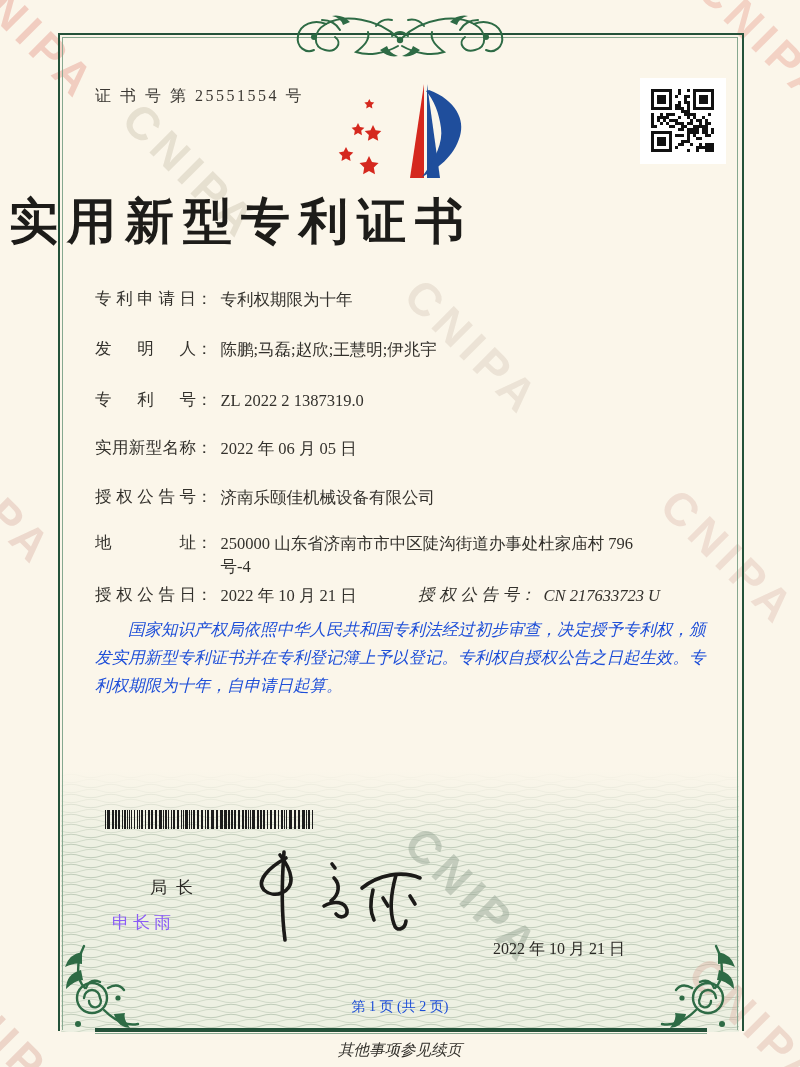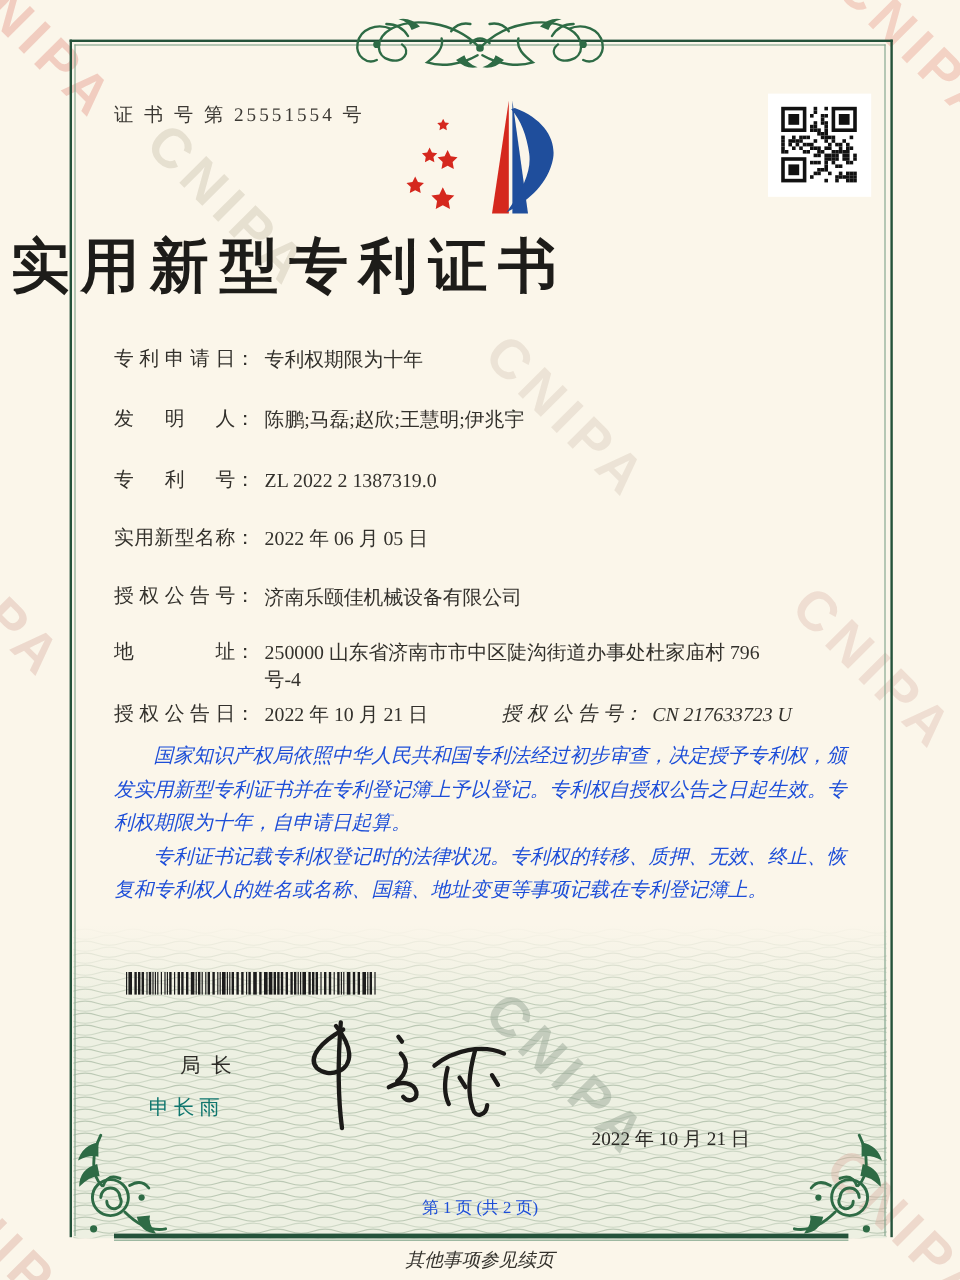--- a/index.html
+++ b/index.html
@@ -46,21 +46,21 @@
       line-height:23px;}
   .addr .fvalue{width:436px;}
   .grant2{position:absolute;left:323px;top:0;font-style:italic;}
   
   .law{left:95px;top:616px;width:618px;font-size:16.5px;line-height:28px;font-style:italic;
       color:#1d4ed8;}
   .law p{margin:0;text-indent:2em;}
   
   .barcode{left:105px;top:810px;}
   .signer-title{left:112px;top:876px;font-size:17px;letter-spacing:9px;color:#2c2a26;margin-left:38px;}
-  .signer-name{left:124px;top:911px;font-size:17px;letter-spacing:4px;color:#0f766e;}
+  .signer-name{left:112px;top:911px;font-size:17px;letter-spacing:4px;color:#8b5cf6;}
   .signature{left:228px;top:848px;}
   .issue-date{left:493px;top:939px;font-size:16px;color:#2c2a26;}
   .page-info{left:0;top:998px;width:100%;text-align:center;font-size:14px;color:#1d4ed8;}
   .footer-note{left:0;top:1040px;width:100%;text-align:center;font-size:15.5px;
       font-style:italic;color:#33312c;}
   .corner{position:absolute;}
   .corner-r svg{transform:scaleX(-1);}
 </style>
 </head>
 <body>
@@ -366,21 +366,20 @@
 </div>
 <div class="row" style="top:584px">
   <span class="flabel">授权公告日</span><span class="colon">：</span><span class="fvalue">2022 年 10 月 21 日</span>
   <span class="grant2">
     <span class="flabel">授权公告号</span><span class="colon">：</span><span class="fvalue">CN 217633723 U</span>
   </span>
 </div>
 
 <div class="abs law">
   <p>国家知识产权局依照中华人民共和国专利法经过初步审查，决定授予专利权，颁发实用新型专利证书并在专利登记簿上予以登记。专利权自授权公告之日起生效。专利权期限为十年，自申请日起算。</p>
-  <p>专利证书记载专利权登记时的法律状况。专利权的转移、质押、无效、终止、恢复和专利权人的姓名或名称、国籍、地址变更等事项记载在专利登记簿上。</p>
 </div>
 
 <svg class="abs barcode" id="barcode-svg" width="212" height="19" viewBox="0 0 212 19">
     <rect x="0" y="0" width="1" height="19" fill="#1c1c1c"></rect>
     <rect x="2" y="0" width="3" height="19" fill="#1c1c1c"></rect>
     <rect x="7" y="0" width="2" height="19" fill="#1c1c1c"></rect>
     <rect x="10" y="0" width="2" height="19" fill="#1c1c1c"></rect>
     <rect x="13" y="0" width="2" height="19" fill="#1c1c1c"></rect>
     <rect x="17" y="0" width="1" height="19" fill="#1c1c1c"></rect>
     <rect x="19" y="0" width="2" height="19" fill="#1c1c1c"></rect>

